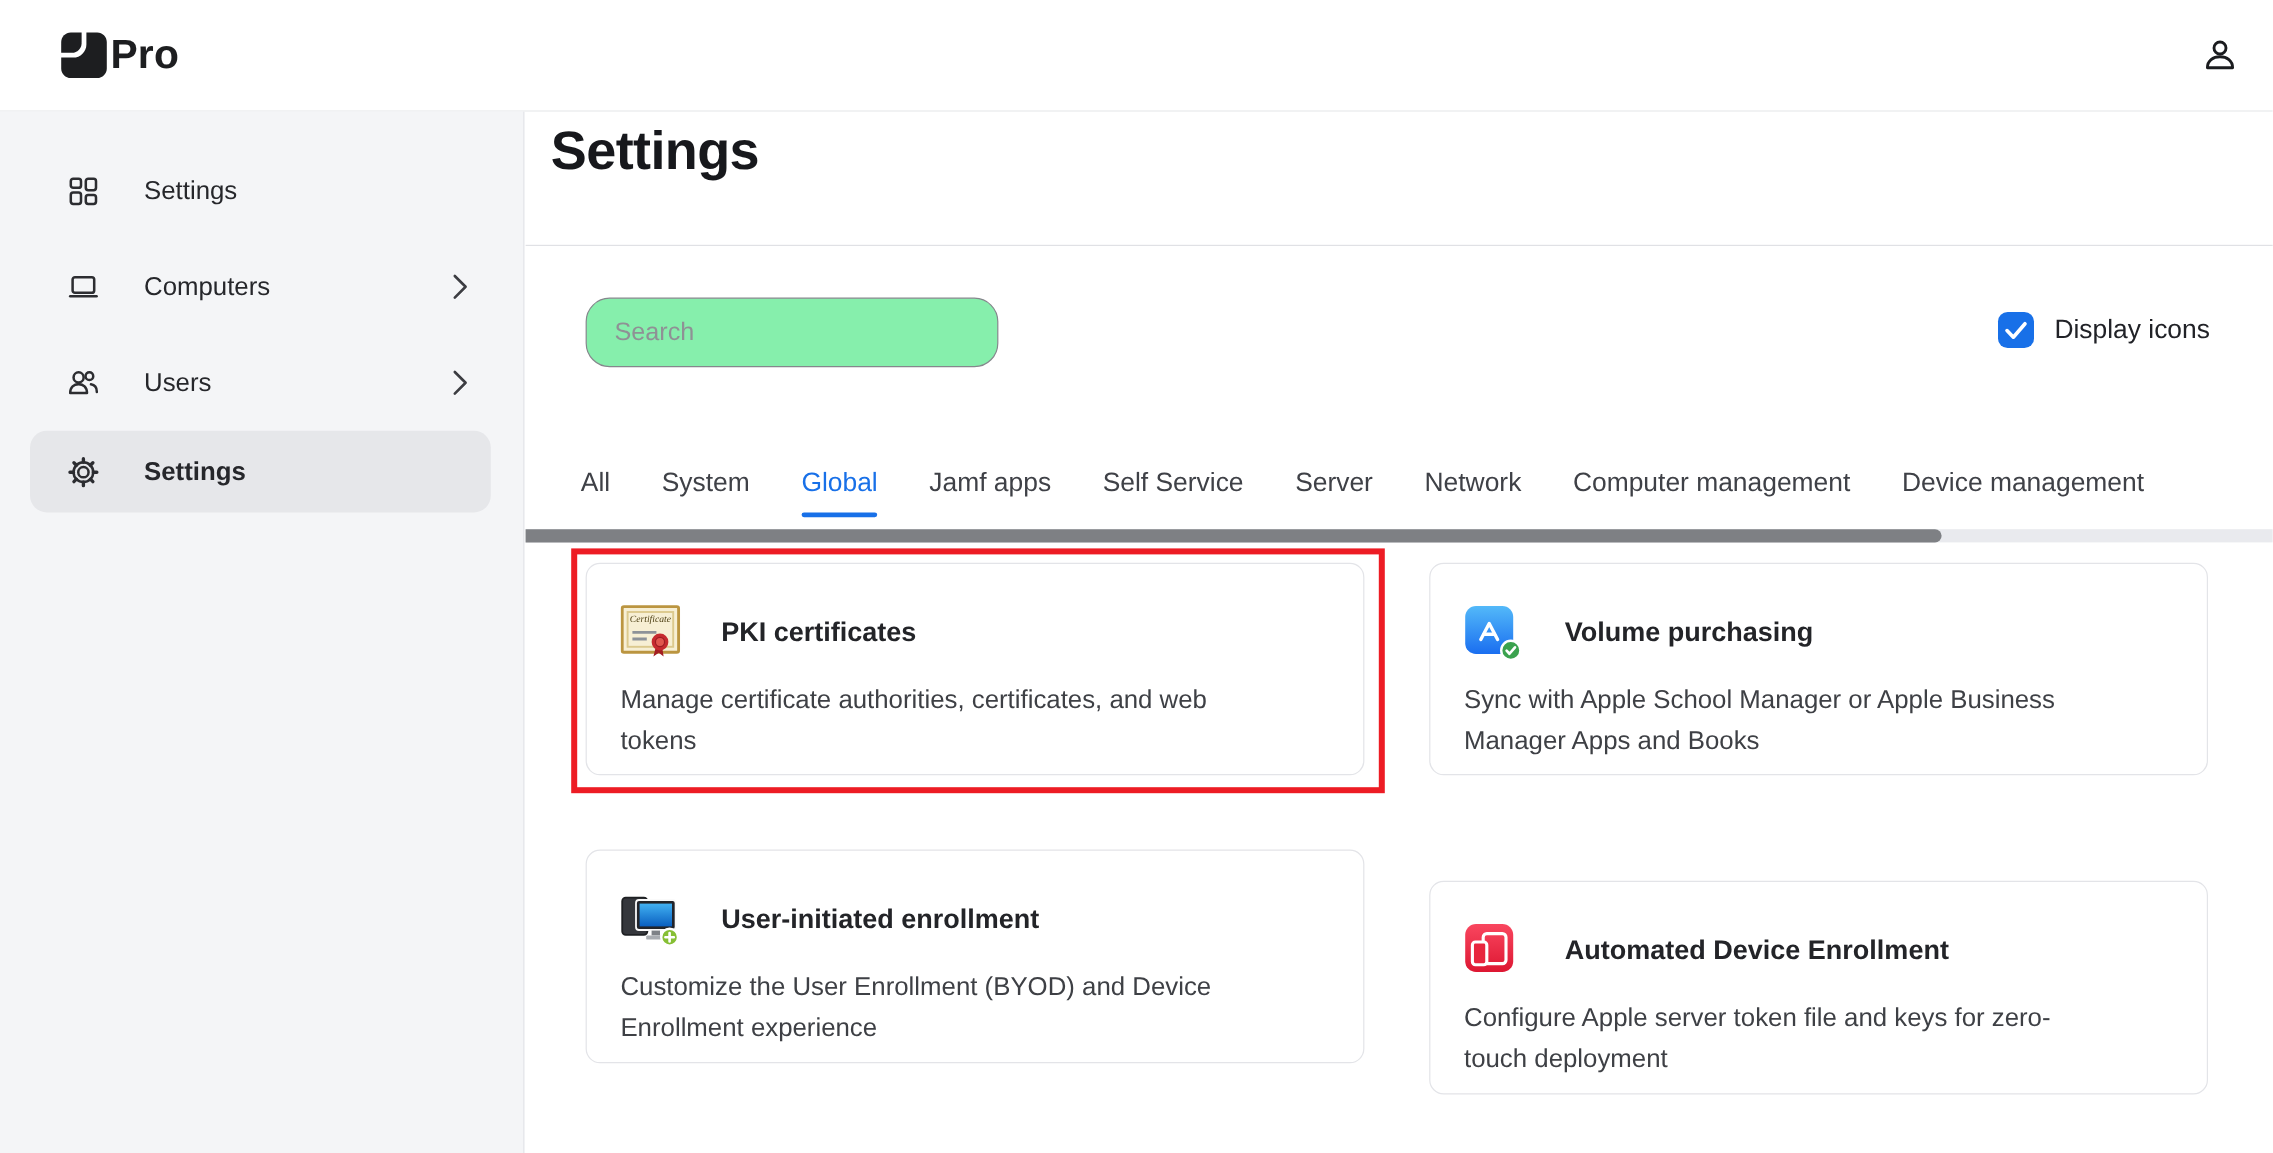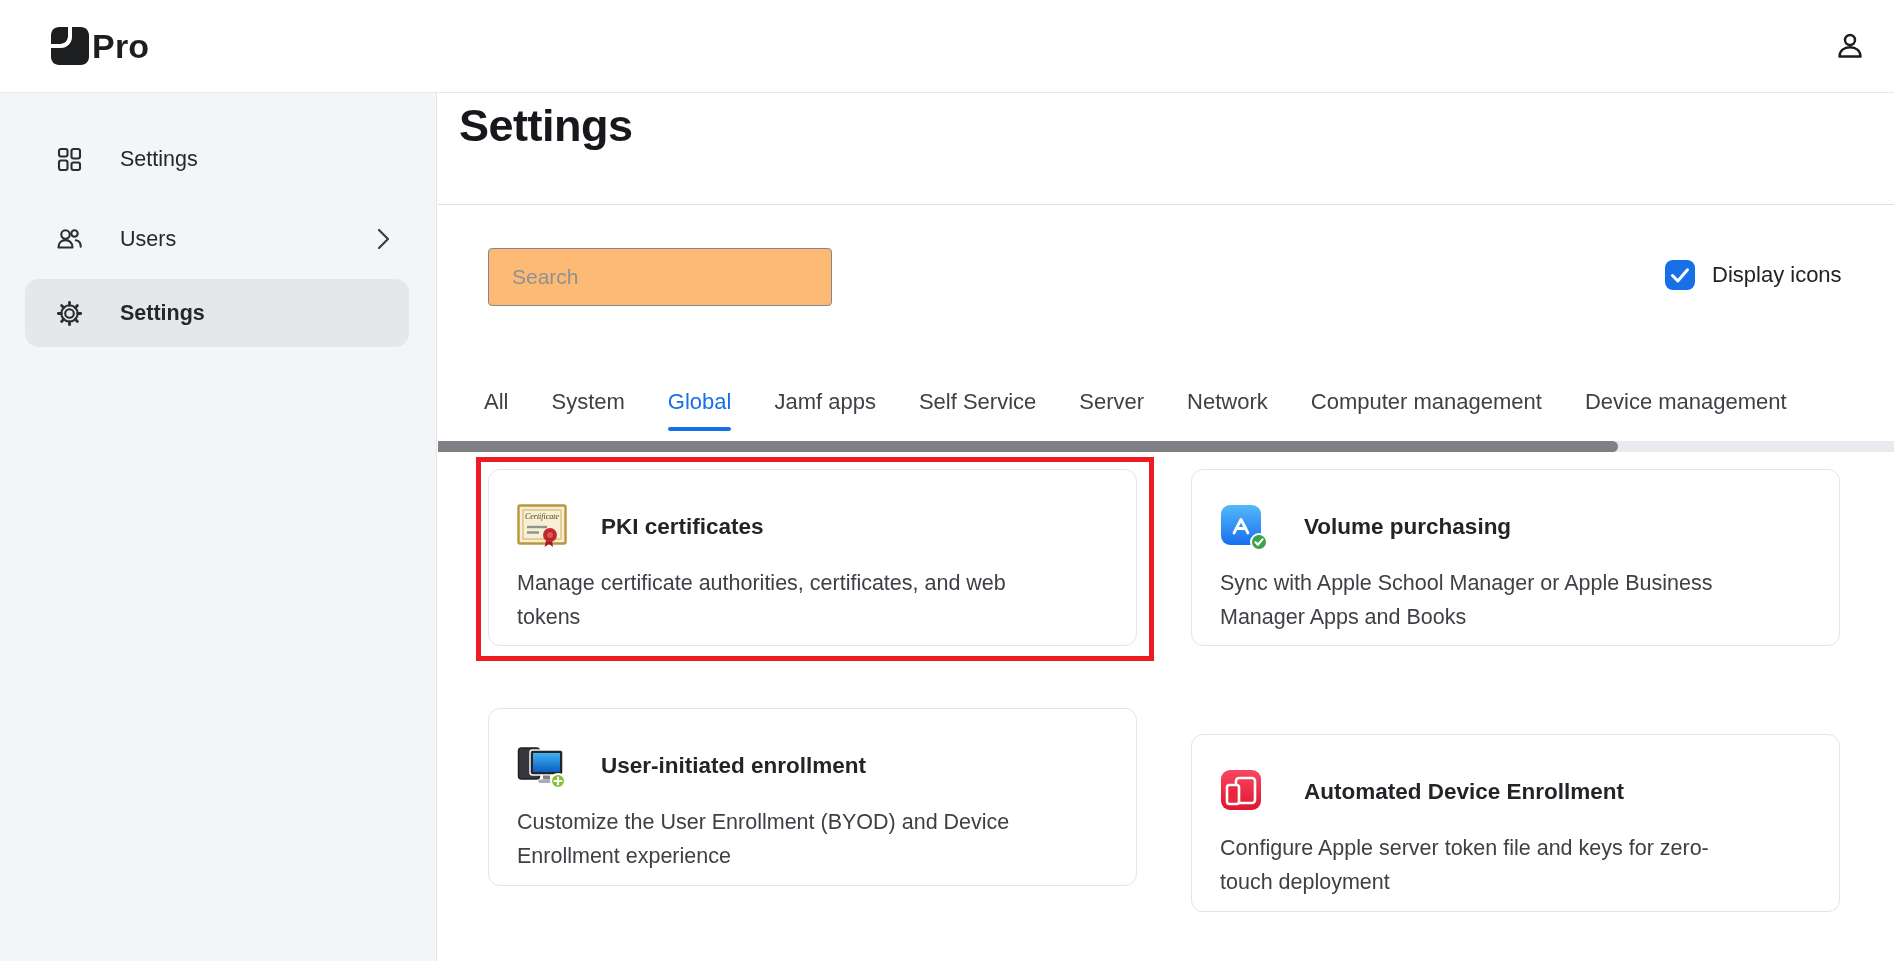--- a/index.html
+++ b/index.html
@@ -28,21 +28,21 @@
   .nav-chevron { margin-left:auto; margin-right:46px; width:13px; height:22px; }
   .nav-item.active-pill { height:68px; margin:0 27px 0 25px; padding-left:31px;
     background:#e6e7ea; border-radius:14px; }
   .nav-item.active-pill .nav-label { font-weight:bold; }
   
   .page-title { position:absolute; left:459px; top:100px; margin:0;
     font-size:45px; font-weight:bold; color:#17181c; letter-spacing:-.5px; }
   .title-divider { position:absolute; left:438px; top:204px; width:1456px; height:1px;
     background:#e0e1e5; }
   .search-input { position:absolute; left:488px; top:248px; width:344px; height:58px;
-    border:1px solid #85878c; border-radius:4px; background:#fdba74;
+    border:1px solid #85878c; border-radius:20px; background:#86efac;
     font-size:21px; padding:0 23px; color:#202126; outline:none;
     font-family:"Liberation Sans", sans-serif; }
   .search-input::placeholder { color:#8f9195; }
   .display-toggle { position:absolute; left:1665px; top:260px;
     display:flex; align-items:center; gap:17px; cursor:pointer; }
   .checkbox { width:30px; height:30px; border-radius:8px; background:#1870e8;
     display:flex; align-items:center; justify-content:center; flex:none; }
   .toggle-label { font-size:22px; color:#212227; }
   
   .tabs { position:absolute; left:484px; top:389px; display:flex; gap:43px; }
@@ -97,20 +97,30 @@
   <div class="nav-item">
     <svg class="nav-icon" viewBox="0 0 27 27" fill="none" stroke="#2c2d31" stroke-width="2.1" stroke-linejoin="round">
       <rect x="3" y="3" width="8.5" height="7.5" rx="2"></rect>
       <rect x="3" y="14.5" width="8.5" height="9.5" rx="2"></rect>
       <rect x="15.5" y="3" width="8.5" height="9.5" rx="2"></rect>
       <rect x="15.5" y="16.5" width="8.5" height="7.5" rx="2"></rect>
     </svg>
     <span class="nav-label">Settings</span>
   </div>
 
+  <div class="nav-item">
+    <svg class="nav-icon" viewBox="0 0 27 27" fill="none" stroke="#2c2d31" stroke-width="2.1" stroke-linecap="round" stroke-linejoin="round">
+      <rect x="4.5" y="5" width="18" height="13" rx="2"></rect>
+      <path d="M2.5 20.8 h22"></path>
+    </svg>
+    <span class="nav-label">Computers</span>
+    <svg class="nav-chevron" viewBox="0 0 13 22" fill="none" stroke="#3c3d42" stroke-width="2.2" stroke-linecap="round" stroke-linejoin="round">
+      <path d="M2 2 L11 11 L2 20"></path>
+    </svg>
+  </div>
 
 
   <div class="nav-item">
     <svg class="nav-icon" viewBox="0 0 27 27" fill="none" stroke="#2c2d31" stroke-width="2.1" stroke-linecap="round" stroke-linejoin="round">
       <circle cx="9.5" cy="8.5" r="4.2"></circle>
       <path d="M2.5 21.5 c0 -4.8 3.1 -7.4 7 -7.4 s7 2.6 7 7.4 z"></path>
       <circle cx="18.5" cy="7.5" r="3.2"></circle>
       <path d="M19.8 14.3 c3 .4 4.9 2.8 4.9 6.4"></path>
     </svg>
     <span class="nav-label">Users</span>

